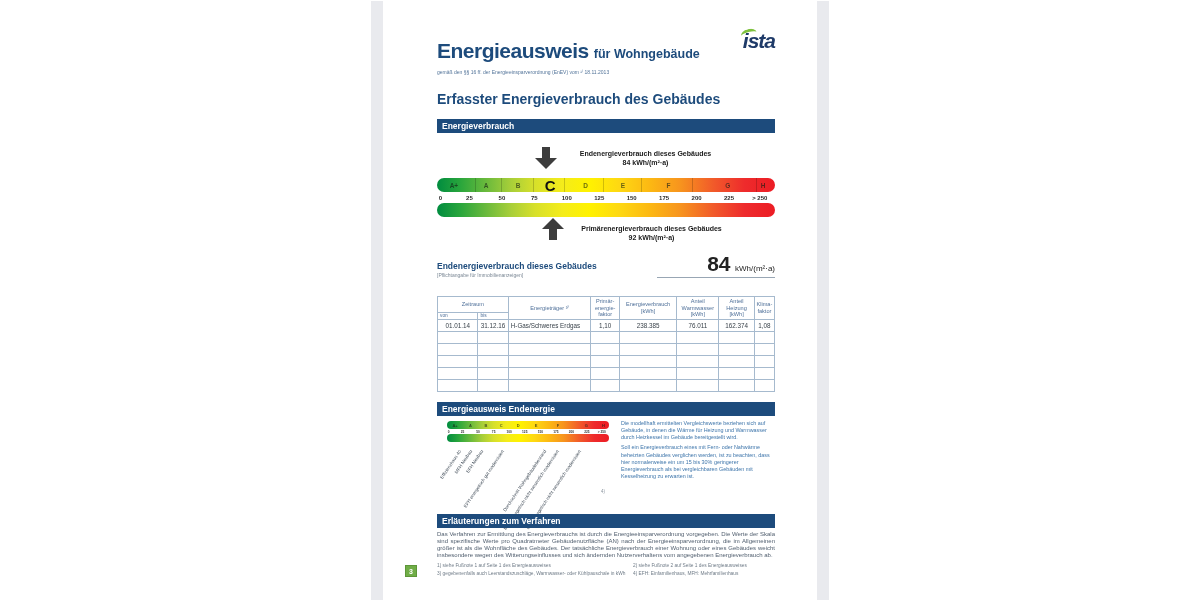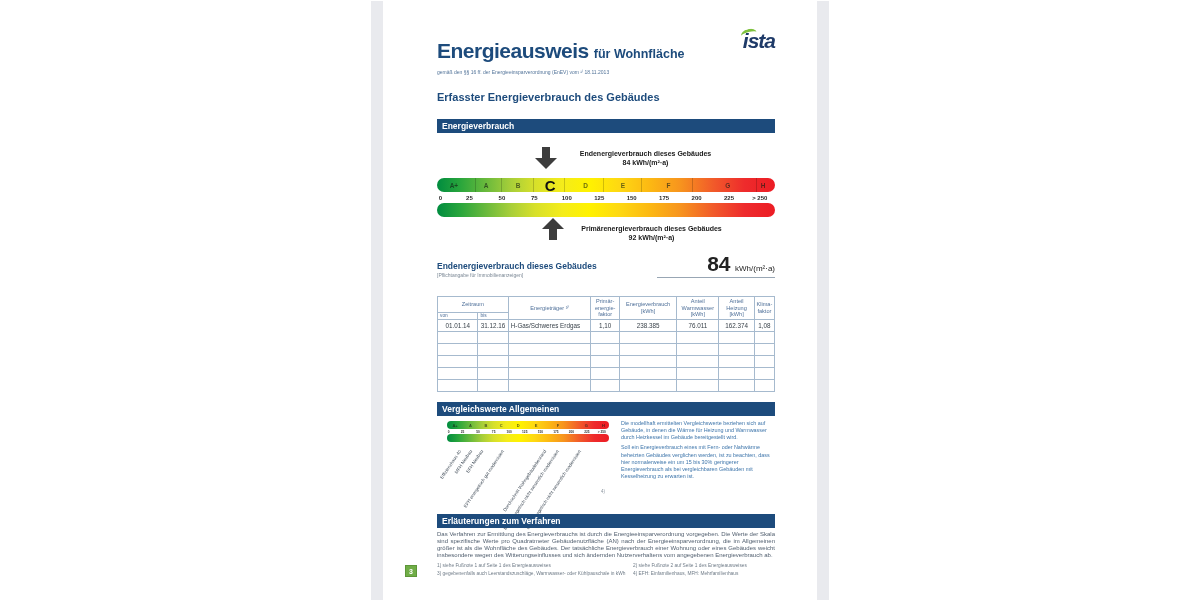--- a/index.html
+++ b/index.html
@@ -15,21 +15,21 @@
   .t1 { font-size:21px; font-weight:bold; color:#1d4b7c; letter-spacing:-0.5px; }
   .t2 { font-size:12.5px; font-weight:bold; color:#1d4b7c; margin-left:5px; }
   .logo { position:relative; font-size:21px; font-style:italic; font-weight:bold;
           color:#1e3a68; letter-spacing:-1px; margin-top:-2px; }
   .logo-swoosh { position:absolute; left:-2px; top:0px; width:16px; height:10px;
           border-top:3px solid #7ec13d; border-radius:50% 50% 0 0; transform:rotate(-14deg); }
   #legal { top:68px; font-size:5px; color:#54759a; }
 
   
   #section-row { top:90px; display:flex; justify-content:space-between; }
-  .sec-title { font-size:11px; font-weight:bold; color:#1d4b7c; }
+  .sec-title { font-size:14px; font-weight:bold; color:#1d4b7c; }
   .reg { width:112px; }
   .reg-num { font-size:8.5px; color:#5a6670; border-bottom:1px solid #b2bac2; padding-bottom:1px; }
   .reg-lbl { font-size:4.4px; color:#97a3ae; margin-top:1px; }
 
   
   .bluebar { height:14px; background:#1d4b7c; color:#ffffff; font-size:8.5px; font-weight:bold;
              line-height:14px; padding-left:5px; }
   #bar-energy { top:118px; } #bar-table { top:281px; } #bar-comp { top:401px; } #bar-expl { top:513px; }
 
   
@@ -109,21 +109,21 @@
 <body>
 
 <div class="viewer">
   <div class="page">
 
     <div id="page-badge">3</div>
 
     <header id="hdr" class="abs">
       <div class="titles">
         <span class="t1">Energieausweis</span>
-        <span class="t2">für Wohnfläche</span>
+        <span class="t2">für Wohngebäude</span>
       </div>
       <div class="logo">
         <span class="logo-swoosh"></span>
         <span>ista</span>
       </div>
     </header>
     <div id="legal" class="abs">gemäß den §§ 16 ff. der Energieeinsparverordnung (EnEV) vom ¹⁾ 18.11.2013</div>
 
     <div id="section-row" class="abs">
       <div class="sec-title">Erfasster Energieverbrauch des Gebäudes</div>
@@ -280,21 +280,21 @@
             <td></td>
             <td></td>
             <td></td>
             <td></td>
             <td></td>
             <td></td>
           </tr>
         </tbody>
     </table>
 
-    <div id="bar-comp" class="abs bluebar">Vergleichswerte Allgemeinen</div>
+    <div id="bar-comp" class="abs bluebar">Energieausweis Endenergie</div>
 
     <div id="comparison" class="abs">
       <div id="scale-small">
         <div class="s-letters grad band-letters-sm">
             <span style="left: 5%;">A+</span>
             <span style="left: 14.5%;">A</span>
             <span style="left: 24%;">B</span>
             <span style="left: 33.5%;">C</span>
             <span style="left: 44%;">D</span>
             <span style="left: 55%;">E</span>

